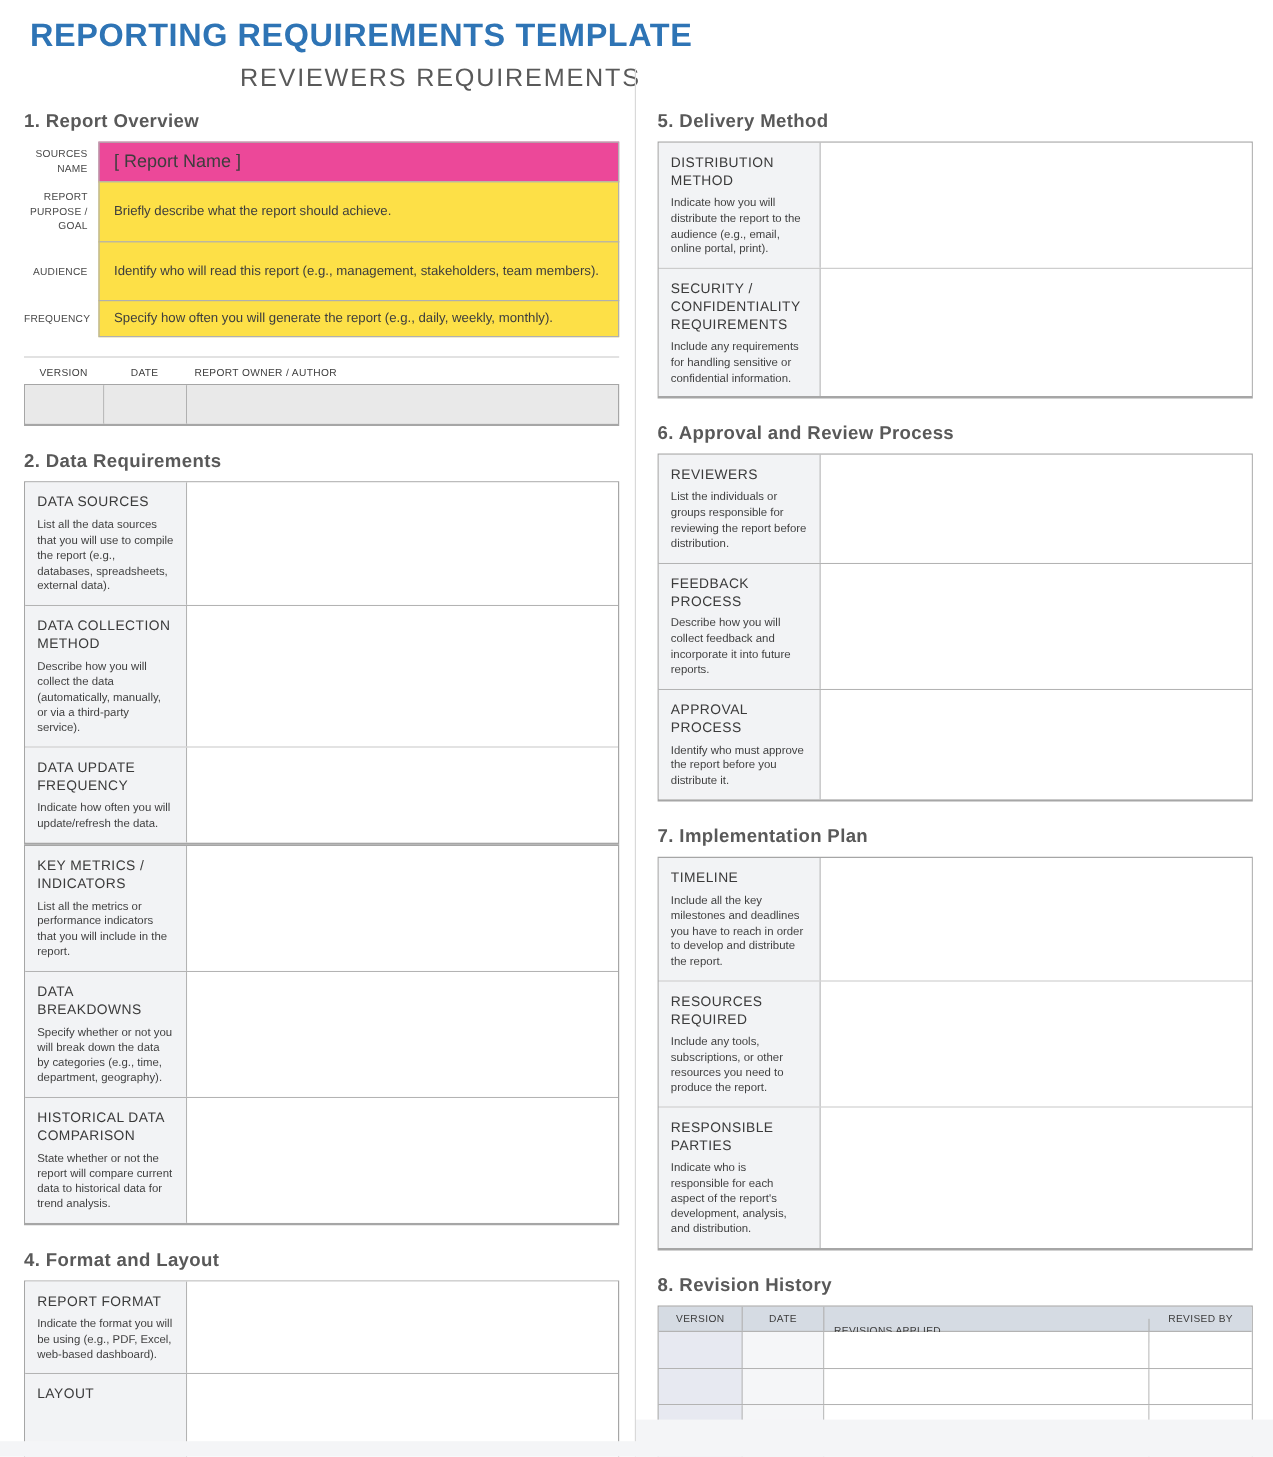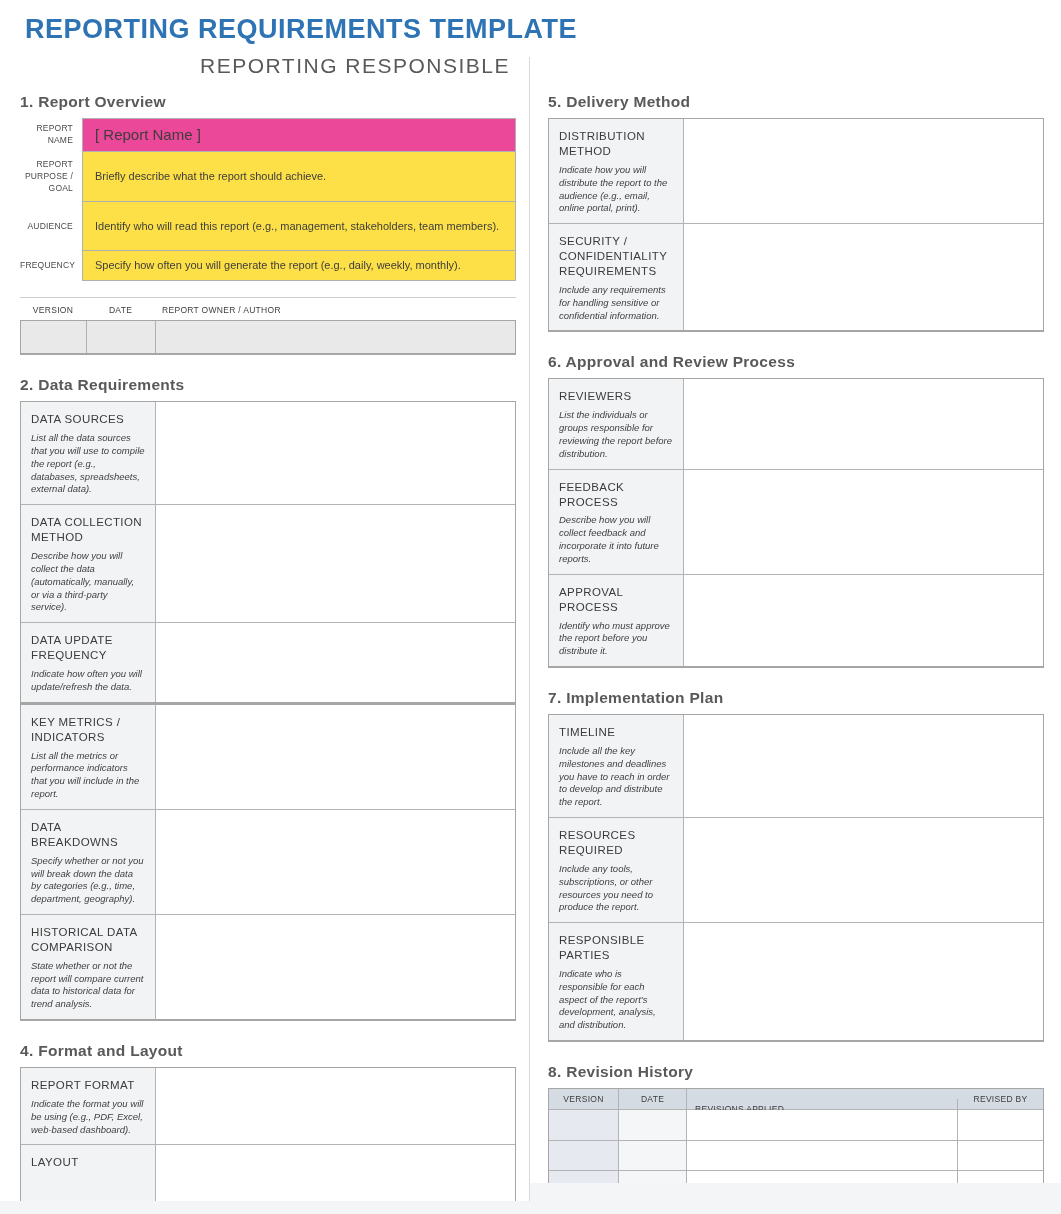--- a/index.html
+++ b/index.html
@@ -68,21 +68,21 @@
 
   
   .ftable { border:1px solid #a6a6a6; border-bottom-width:2px; }
   .frow { display:flex; border-top:1px solid #b3b3b3; }
   .frow:first-child { border-top:none; }
   .flabel {
     width:135px; min-width:135px; background:#f2f3f5; border-right:1px solid #b3b3b3;
     padding:10px 10px 8px 10px;
   }
   .ftitle { font-size:11.5px; color:#3b3b3b; letter-spacing:0.4px; line-height:1.3; margin-bottom:5px; }
-  .fdesc  { font-size:9.5px; color:#3f3f3f; line-height:1.35;font-style:italic; }
+  .fdesc  { font-size:9.5px; color:#3f3f3f; line-height:1.35; }
   .fvalue { flex:1; background:#ffffff; }
 
   
   .rev-table { border:1px solid #a6a6a6; border-bottom-width:2px; }
   .rev-head { display:flex; background:#d5dbe3; height:21px; align-items:center;
               font-size:8.5px; color:#3b3b3b; letter-spacing:0.3px; border-bottom:1px solid #b3b3b3; }
   .rev-row { display:flex; height:30px; border-top:1px solid #b3b3b3; }
   .rev-row:first-child { border-top:none; }
   .rc1 { width:70px; text-align:center; }
   .rc2 { width:68px; text-align:center; }
@@ -96,33 +96,33 @@
   .rev-head .rc1, .rev-head .rc2, .rev-head .rc3 { border-right:1px solid #b3b3b3; height:100%; display:flex; align-items:center; justify-content:center; }
   .rev-head .rc3 { justify-content:flex-start;margin-top:20px; }
   .rev-head .rc4 { display:flex; align-items:center; justify-content:center; height:100%; }
 </style>
 </head>
 <body>
 
 <div class="page">
 
   <div class="title">REPORTING REQUIREMENTS TEMPLATE</div>
-  <div class="subtitle">REPORTING RESPONSIBLE</div>
+  <div class="subtitle">REVIEWERS REQUIREMENTS</div>
 
   <div class="col-divider"></div>
 
   <div class="columns">
 
     <div class="col-left">
 
       <div class="sec-h first">1. Report Overview</div>
 
       <div>
         <div class="ov-row">
-          <div class="ov-label">REPORT NAME</div>
+          <div class="ov-label">SOURCES NAME</div>
           <div class="ov-cell ov-cell-name" style="min-height:34px">[ Report Name ]</div>
         </div>
         <div class="ov-row">
           <div class="ov-label">REPORT PURPOSE / GOAL</div>
           <div class="ov-cell" style="min-height:51px">Briefly describe what the report should achieve.</div>
         </div>
         <div class="ov-row">
           <div class="ov-label">AUDIENCE</div>
           <div class="ov-cell" style="min-height:50px">Identify who will read this report (e.g., management, stakeholders, team members).</div>
         </div>

